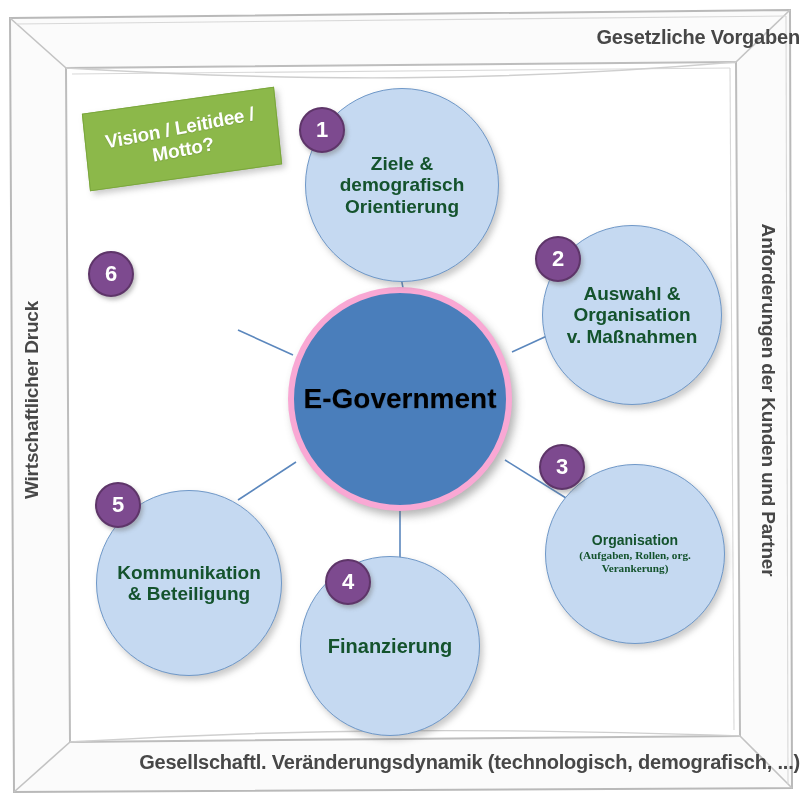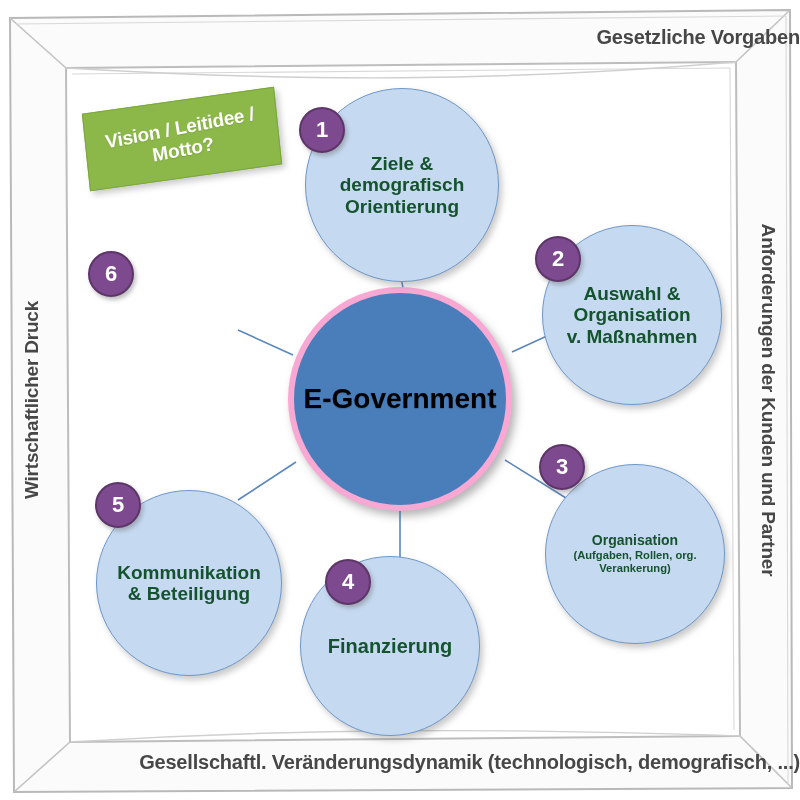--- a/index.html
+++ b/index.html
@@ -144,21 +144,21 @@
     font-weight: bold;
     font-size: 19px;
     line-height: 1.18;
     text-align: center;
     letter-spacing: -0.2px;
     text-shadow: 0 1px 1px rgba(0,0,0,0.12);
     transform: rotate(-3deg);
   }
   .vision-line2 { display: block; }
 
-  .sub { font-size: 0.80em; display: block; }
+  .sub { font-size: 0.80em; display: block; font-family: Liberation Serif, serif; }
 </style>
 </head>
 <body>
 
 <div id="stage">
 
   <svg id="frame-svg" viewBox="0 0 800 800">
 
     <path d="M 10,18 L 790,10 L 792,788 L 14,792 Z" fill="#fbfbfb" stroke="#b9b9b9" stroke-width="2"></path>
 

